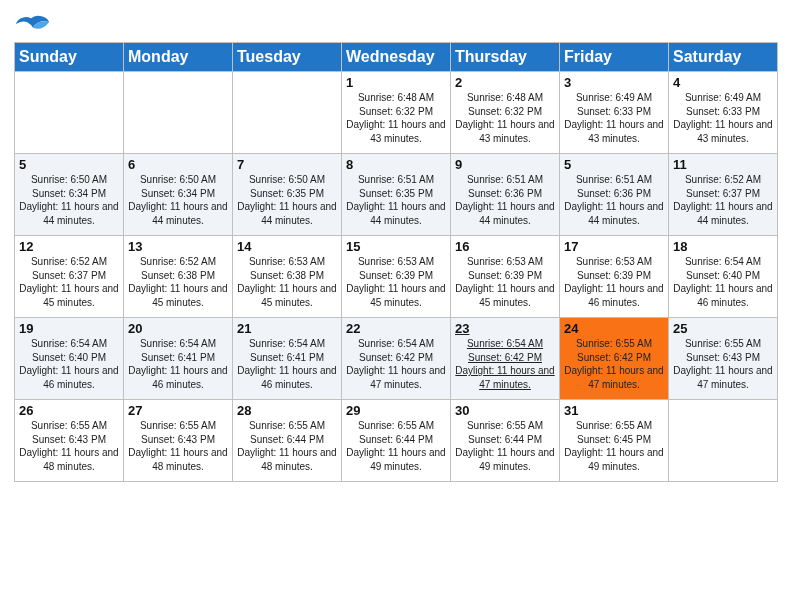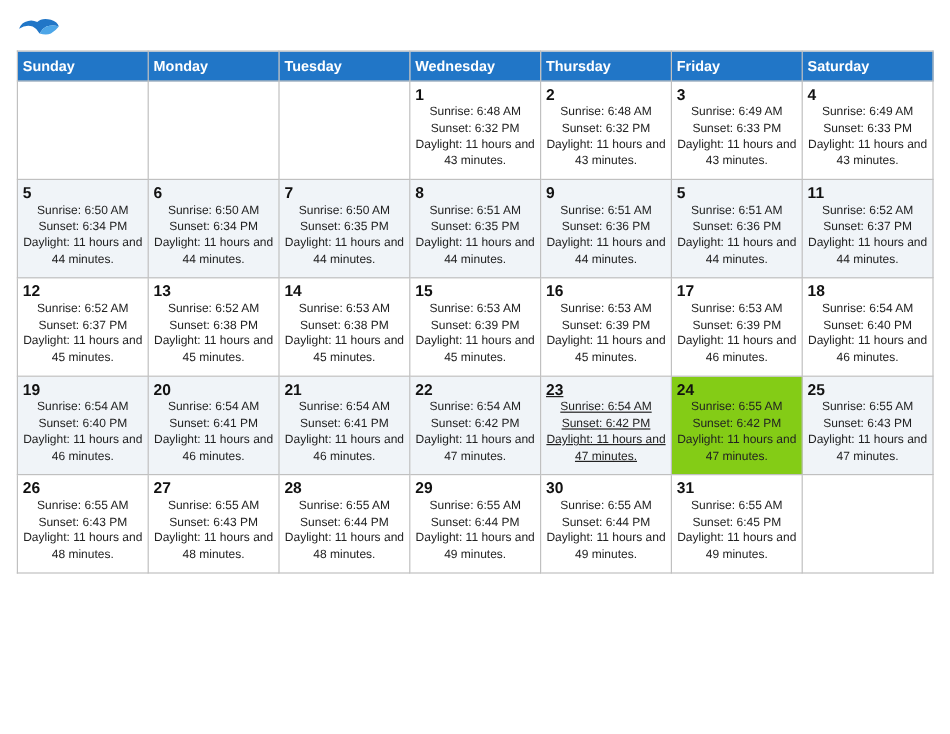--- a/index.html
+++ b/index.html
@@ -52,21 +52,21 @@
       color: #444;
     }
     .calendar {
       width: 100%;
       border-collapse: collapse;
       table-layout: fixed;
     }
     .calendar th {
       background: #2176c7;
       color: #fff;
-      font-size: 12px;
+      font-size: 16px;
       font-weight: bold;
       padding: 5px 4px;
       text-align: left;
       border: 1px solid #c0c0c0;
     }
     .calendar td {
       vertical-align: top;
       border: 1px solid #c0c0c0;
       padding: 3px 4px 3px 4px;
       height: 82px;
@@ -294,21 +294,21 @@
 Daylight: 11 hours
 and 47 minutes.</div>
           </td>
           <td style="background: rgb(240, 244, 248); text-decoration: underline;">
             <span class="day-num">23</span>
             <div class="day-info">Sunrise: 6:54 AM
 Sunset: 6:42 PM
 Daylight: 11 hours
 and 47 minutes.</div>
           </td>
-          <td style="background: #84cc16;">
+          <td style="background: #f97316;">
             <span class="day-num">24</span>
             <div class="day-info">Sunrise: 6:55 AM
 Sunset: 6:42 PM
 Daylight: 11 hours
 and 47 minutes.</div>
           </td>
           <td style="background: rgb(240, 244, 248);">
             <span class="day-num">25</span>
             <div class="day-info">Sunrise: 6:55 AM
 Sunset: 6:43 PM

